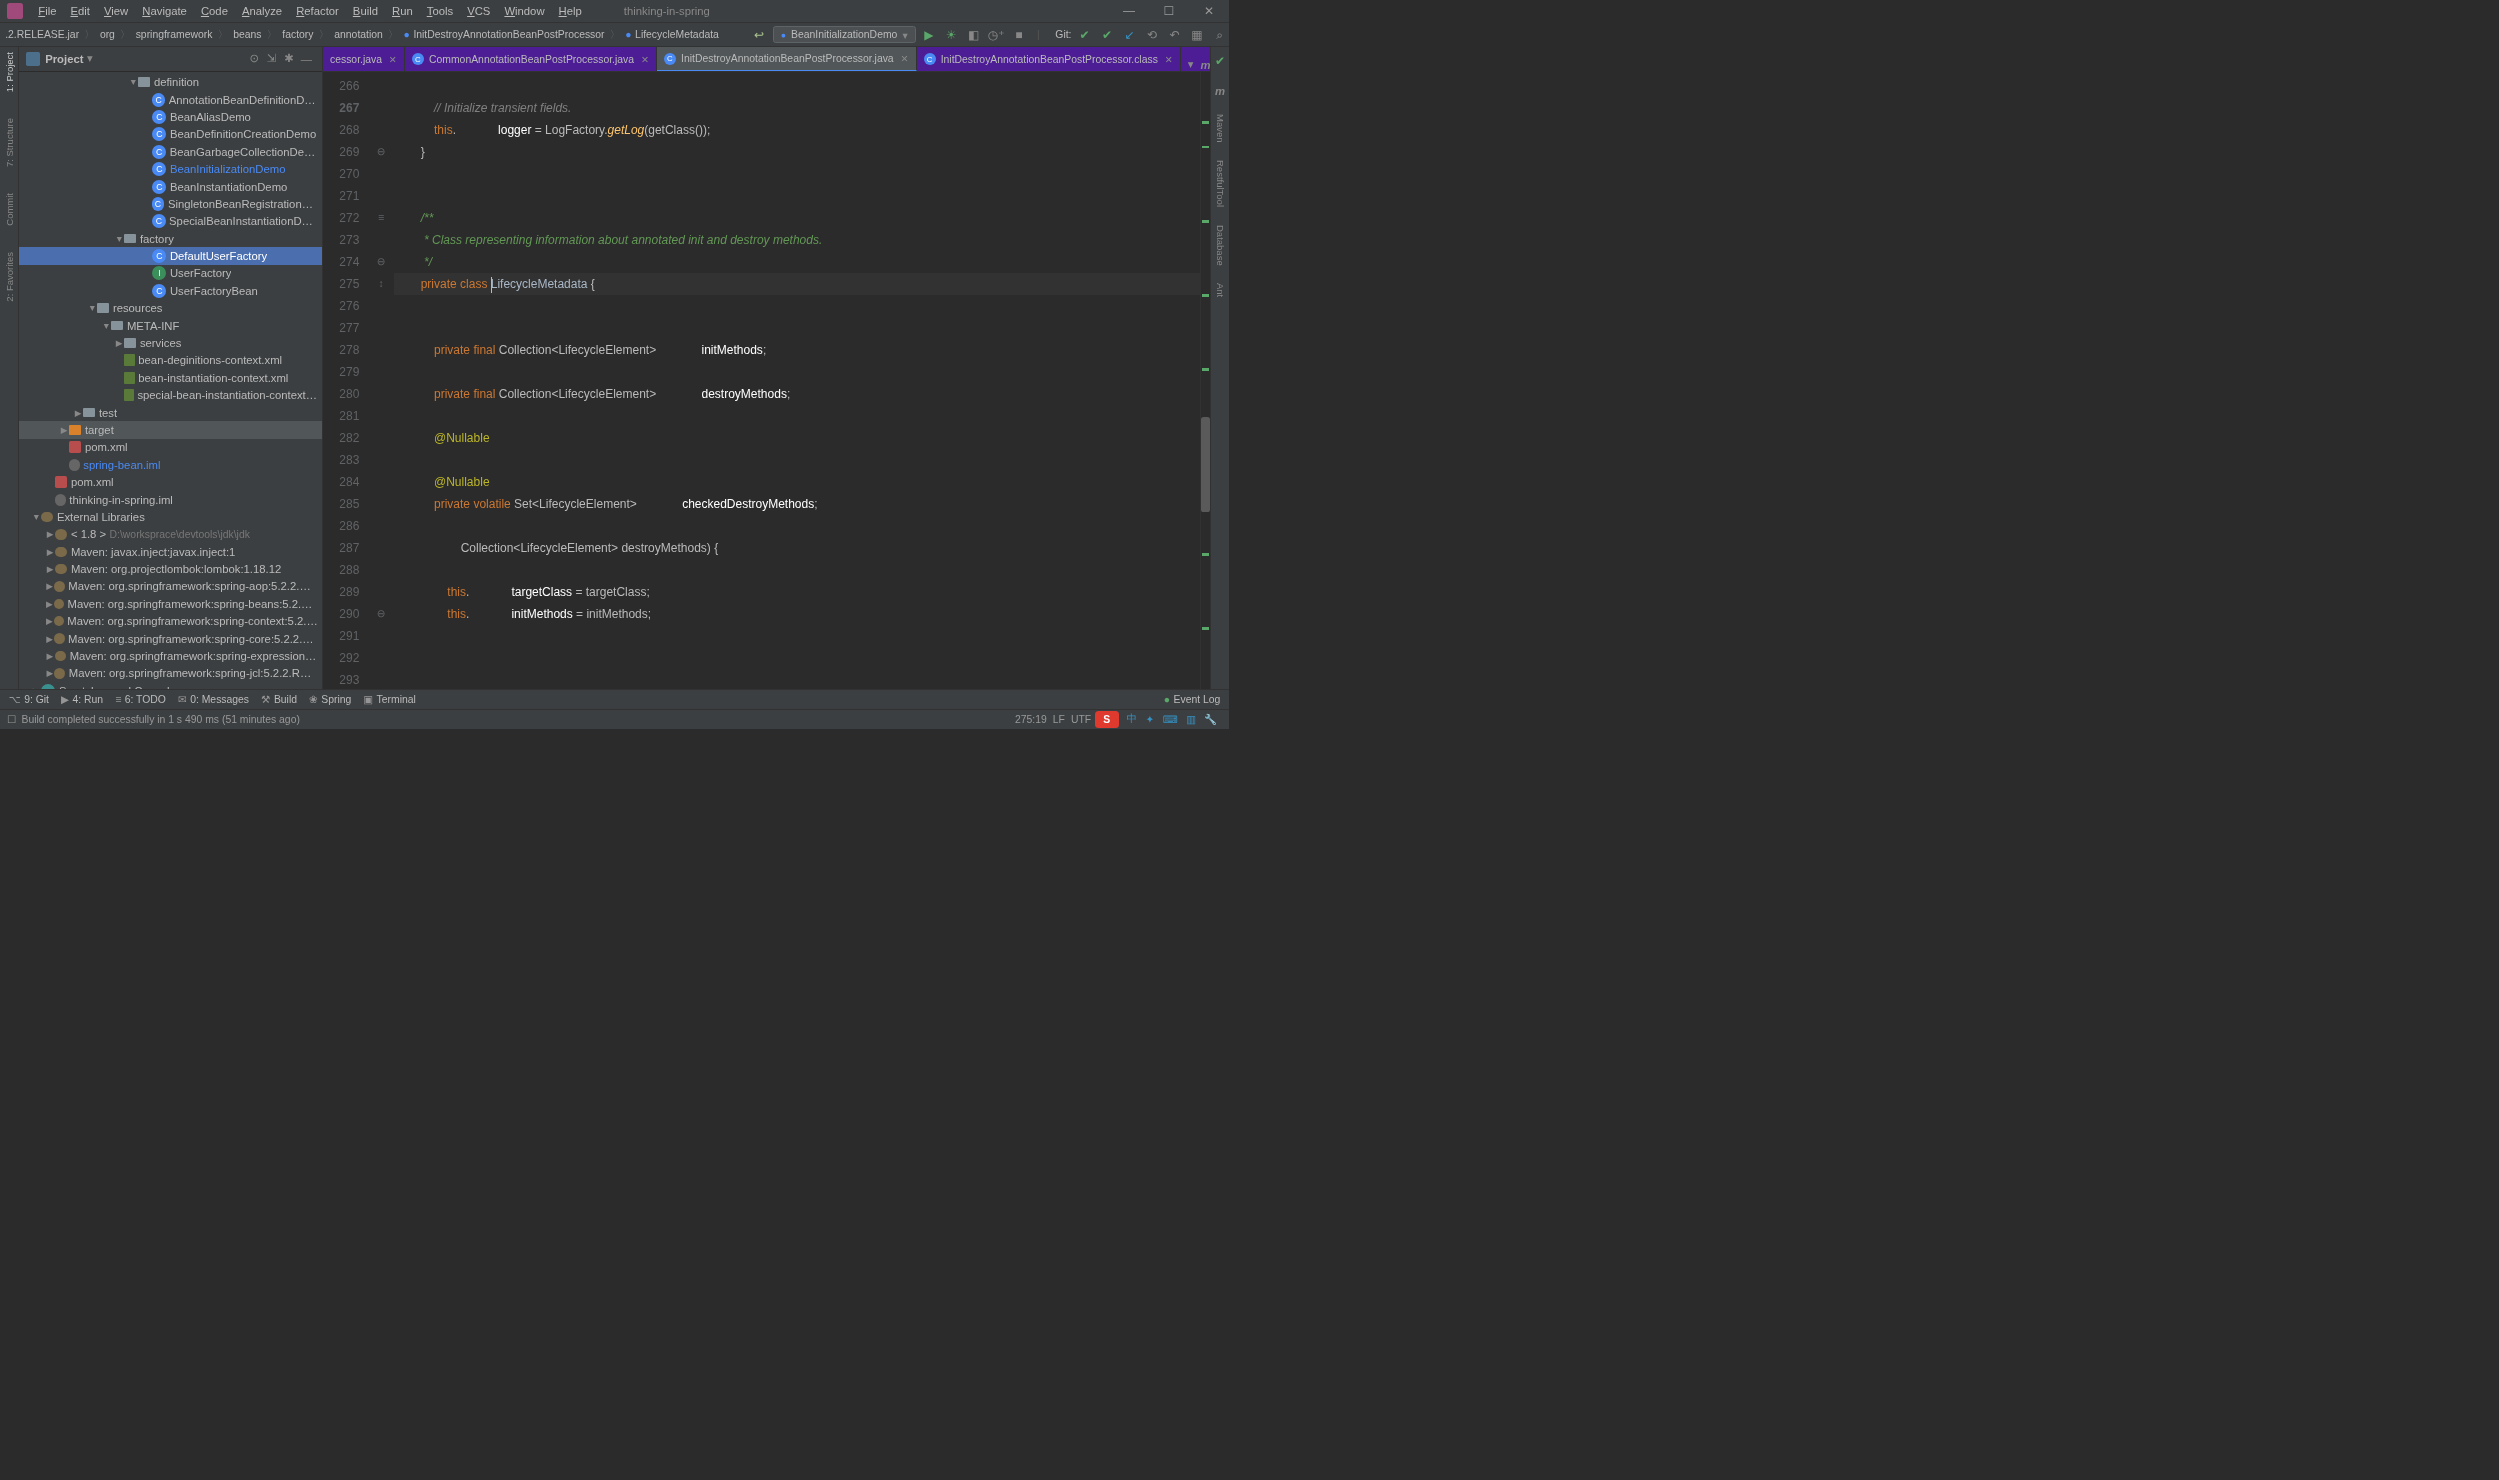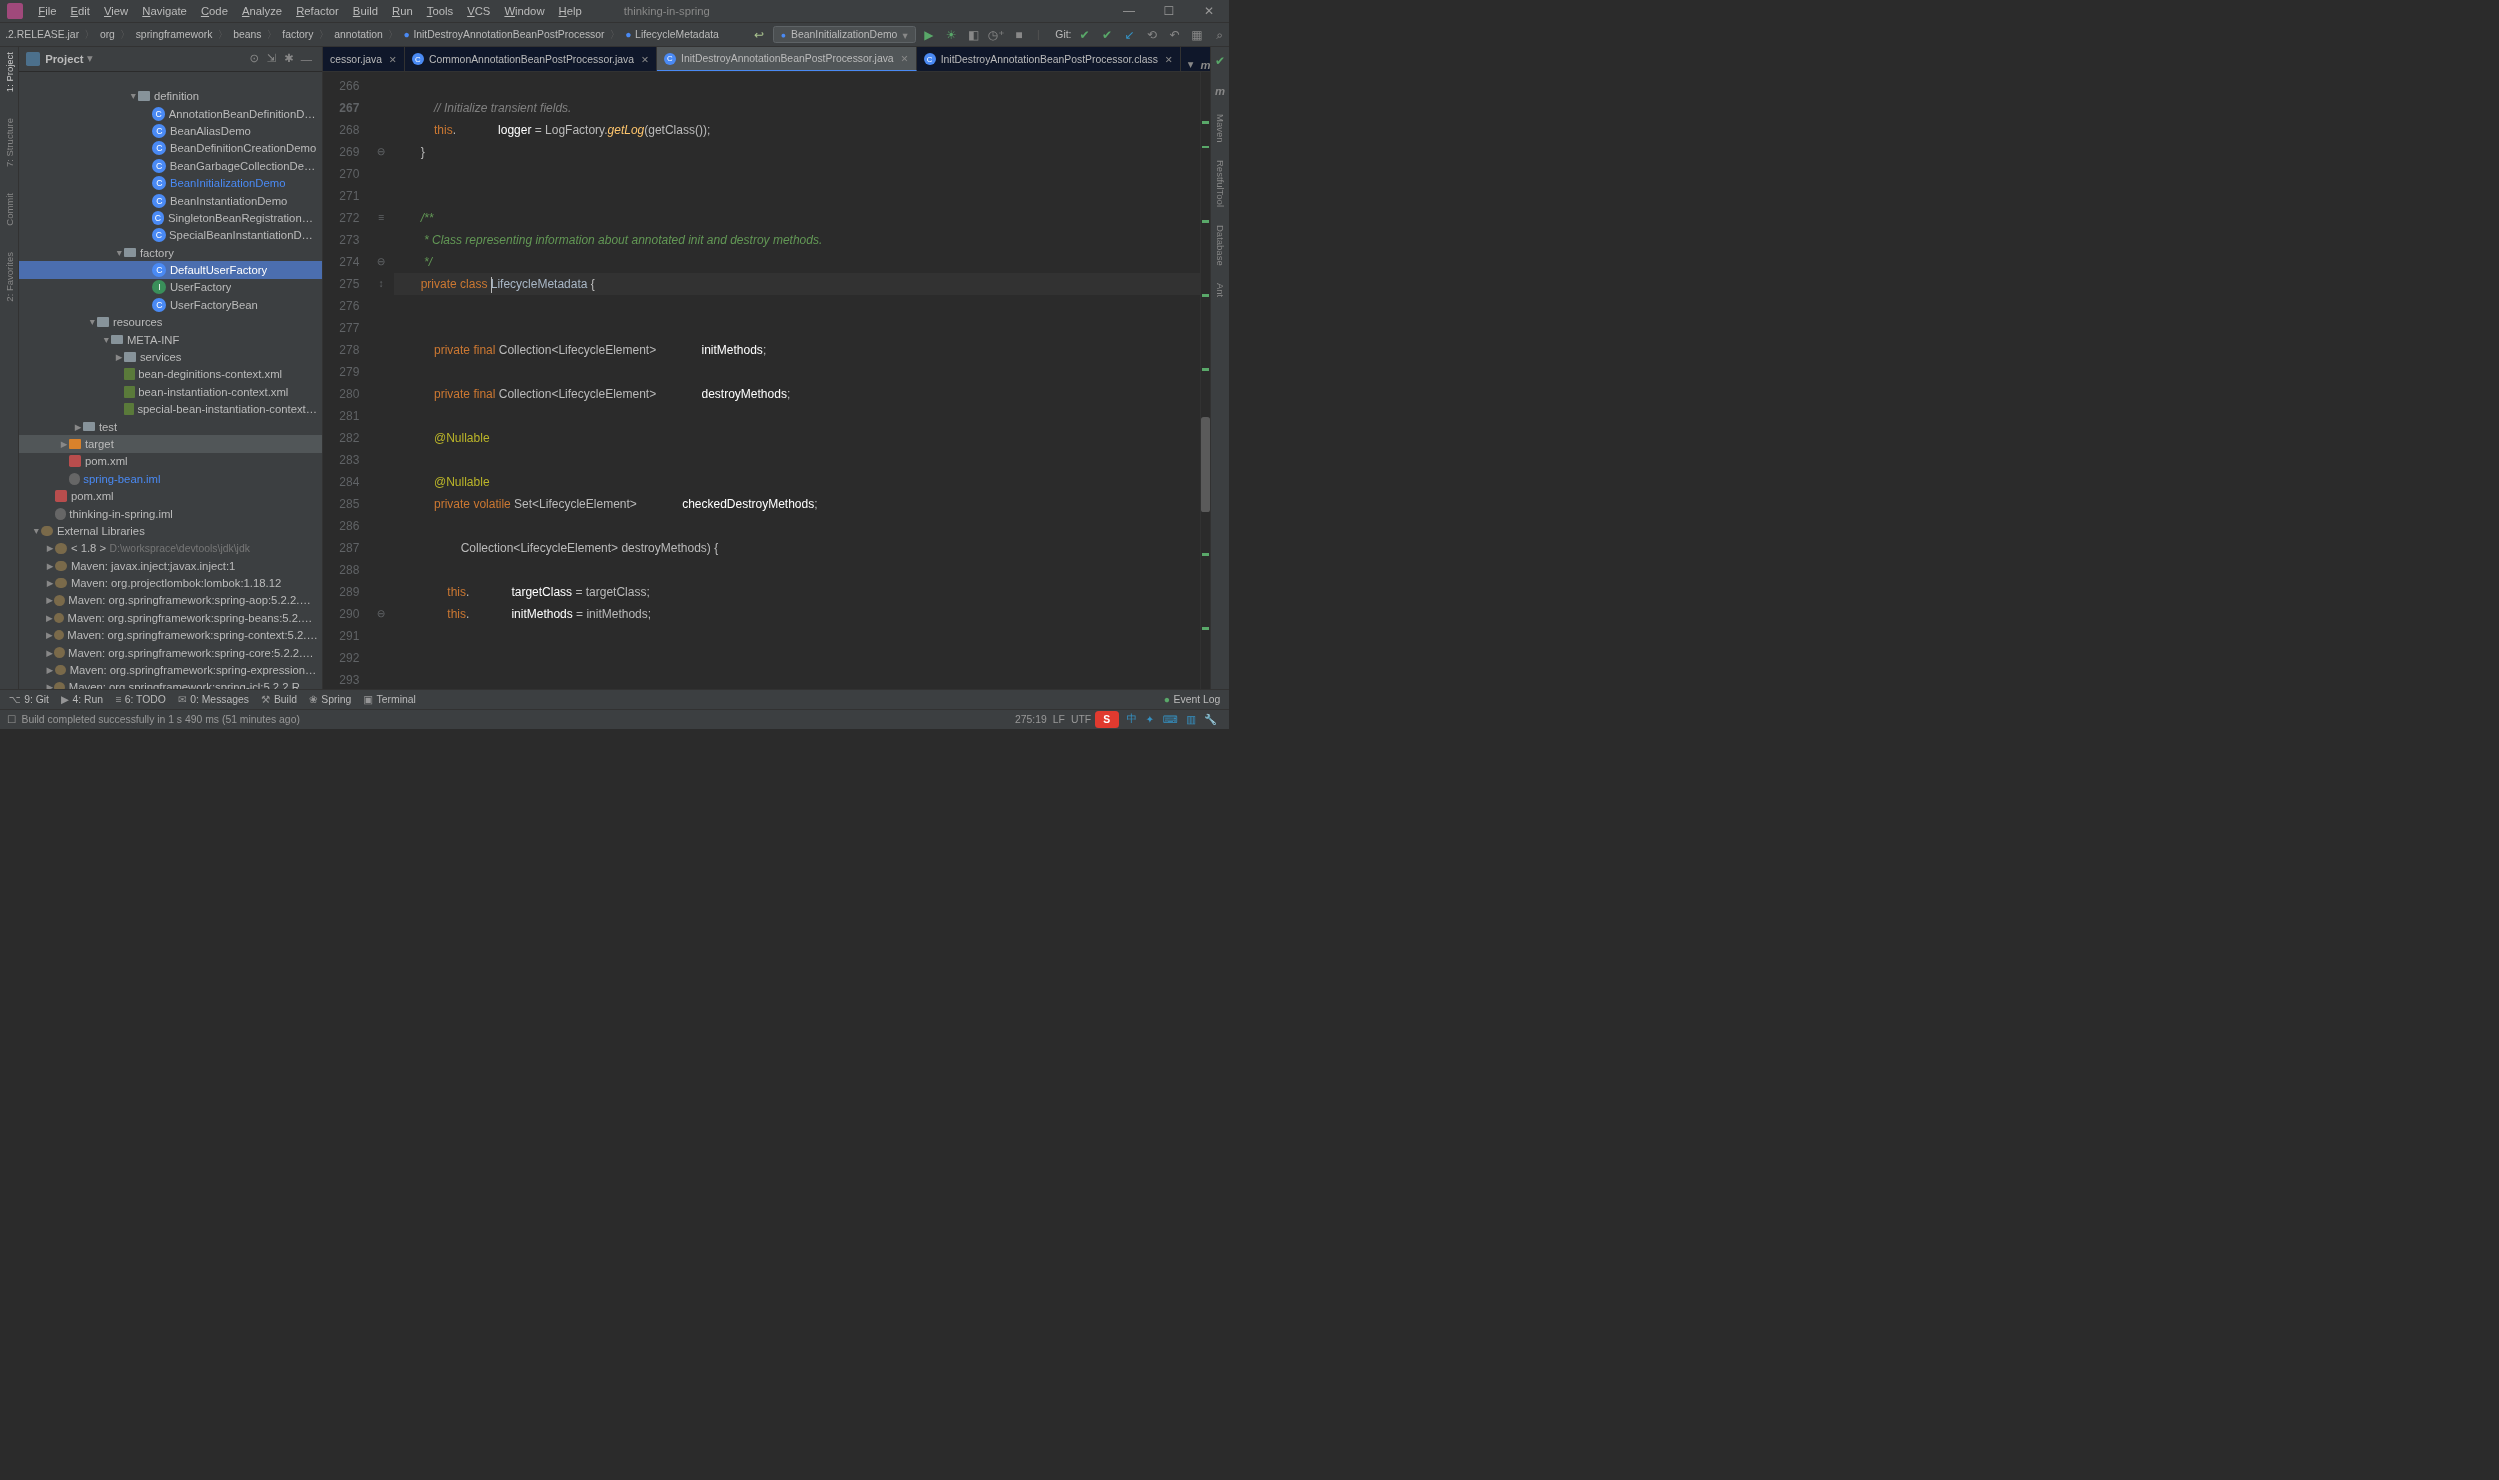--- a/index.html
+++ b/index.html
@@ -35,21 +35,21 @@
 
 .main { display:flex; height:calc(100% - 23.4px - 23.4px - 20px - 20px); }
 .leftrail { width:19px; background:#3c3f41; border-right:0.9px solid #323232; display:flex; flex-direction:column; align-items:center; padding-top:5.2px; gap:26px; }
 .leftrail .vlab { writing-mode:vertical-rl; transform:rotate(180deg); font-size:9.5px; color:#888; cursor:pointer; }
 .leftrail .vlab.sel { color:#ccc; }
 .rightrail { width:19px; background:#3c3f41; border-left:0.9px solid #323232; display:flex; flex-direction:column; align-items:center; padding-top:5.2px; gap:17.4px; }
 .rightrail .vlab { writing-mode:vertical-rl; font-size:9.5px; color:#888; cursor:pointer; }
 .rightrail .check { color:#59a869; font-size:12px; margin-top:1.7px; }
 
 
-.proj { width:304px; background:#3c3f41; border-right:0.9px solid #323232; display:flex; flex-direction:column; overflow:hidden;gap:14px; }
+.proj { width:304px; background:#3c3f41; border-right:0.9px solid #323232; display:flex; flex-direction:column; overflow:hidden; }
 .proj-hdr { height:25px; display:flex; align-items:center; padding:0 7px; border-bottom:0.9px solid #2b2b2b; }
 .proj-hdr .ico { width:14px; height:14px; background:#4c708c; border-radius:1.7px; margin-right:5.2px; }
 .proj-hdr .ttl { color:#bbb; font-weight:bold; }
 .proj-hdr .sp { flex:1; }
 .proj-hdr .tb { width:17.4px; text-align:center; color:#888; cursor:pointer; }
 .tree { flex:1; overflow:auto; font-size:11.3px; padding-top:1.7px; }
 .tree::-webkit-scrollbar { width:8.7px; }
 .tree::-webkit-scrollbar-thumb { background:#555; }
 .node { display:flex; align-items:center; height:17.4px; white-space:nowrap; cursor:pointer; padding-right:3.5px; }
 .node .arr { width:10.4px; text-align:center; color:#888; font-size:8.7px; }
@@ -65,21 +65,21 @@
 .ic.file { width:10.4px; height:12px; background:#666; }
 .ic.lib { width:12px; height:10.4px; background:#7a6a4a; }
 .ic.scr { background:#3a8f8f; }
 .node.sel { background:#4b6eaf; color:#fff; }
 .node.hl .lbl { color:#4a8af4; }
 .node .lbl { overflow:hidden; text-overflow:ellipsis; }
 .node .dim { color:#777; margin-left:3.5px; font-size:10.4px; }
 
 
 .editor { flex:1; display:flex; flex-direction:column; background:#2b2b2b; min-width:0; }
-.tabs { height:25px; background:#0f172a; display:flex; align-items:flex-end; border-bottom:0.9px solid #323232; overflow:hidden; }
+.tabs { height:25px; background:#4c1d95; display:flex; align-items:flex-end; border-bottom:0.9px solid #323232; overflow:hidden; }
 .tab { height:23.4px; padding:0 7px; display:flex; align-items:center; gap:5.2px; color:#bbb; cursor:pointer; font-size:10.4px; border-right:0.9px solid #323232; white-space:nowrap; }
 .tab .ti { width:12px; height:12px; border-radius:6px; background:#4a8af4; display:inline-flex; align-items:center; justify-content:center; color:#fff; font-size:7.8px; }
 .tab .ti::after { content:"C"; }
 .tab .cl { color:#888; font-size:9.5px; margin-left:1.7px; }
 .tab.active { background:#515658; border-bottom:1.7px solid #4a8af4; }
 .tabs .drop { margin-left:auto; padding:0 7px; color:#888; }
 .mlogo { width:15.6px; color:#888; text-align:center; font-style:italic; font-weight:bold; }
 
 .code-wrap { flex:1; display:flex; overflow:hidden; font-family:"JetBrains Mono",Consolas,monospace; font-size:12px; line-height:22px; }
 .gutter { width:45px; text-align:right; color:#606366; padding-right:8.7px; padding-top:3.5px; user-select:none; background:#2b2b2b; }

